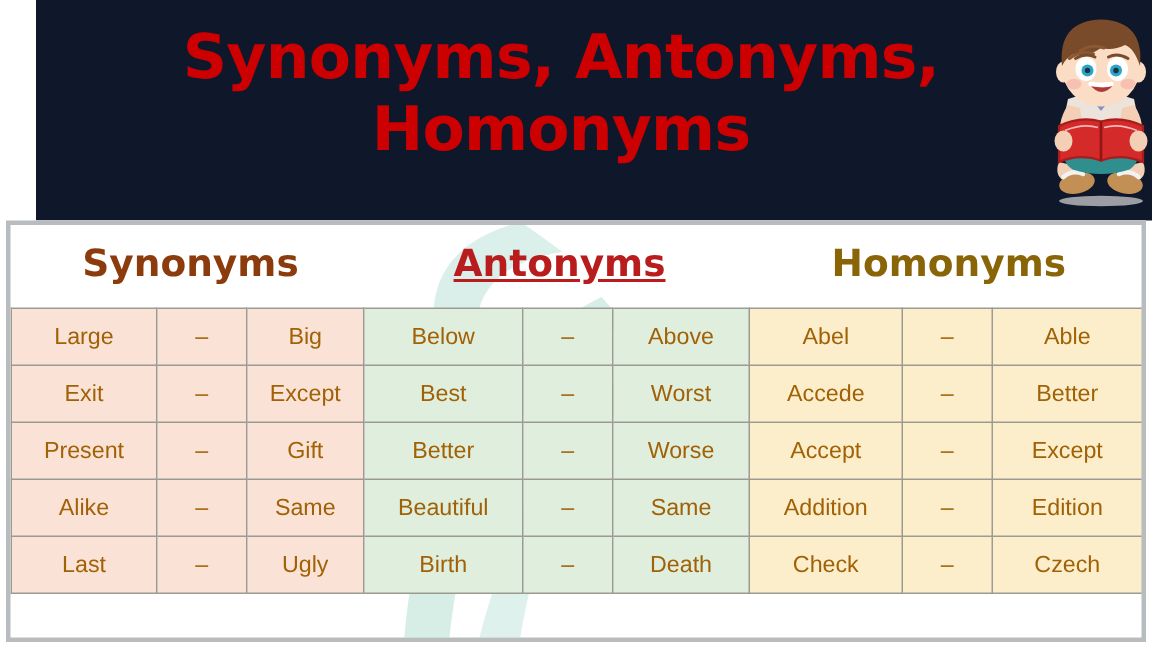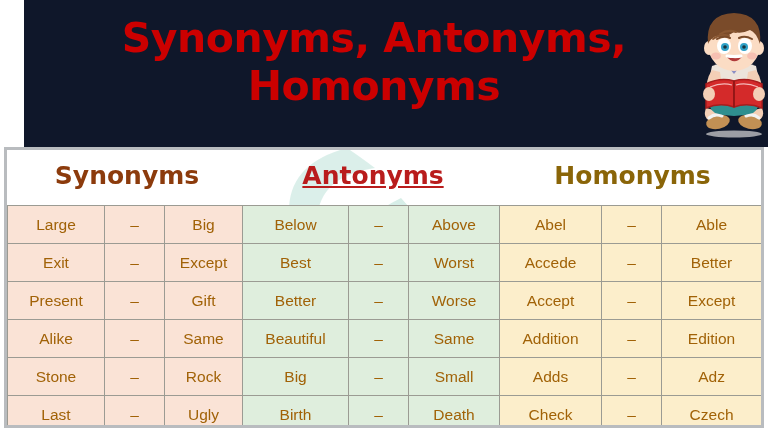--- a/index.html
+++ b/index.html
@@ -252,31 +252,20 @@
         <td class="syn dash">–</td>
         <td class="syn">Same</td>
         <td class="ant">Beautiful</td>
         <td class="ant dash">–</td>
         <td class="ant">Same</td>
         <td class="hom">Addition</td>
         <td class="hom dash">–</td>
         <td class="hom">Edition</td>
       </tr>
       <tr>
-        <td class="syn">Stone</td>
-        <td class="syn dash">–</td>
-        <td class="syn">Rock</td>
-        <td class="ant">Big</td>
-        <td class="ant dash">–</td>
-        <td class="ant">Small</td>
-        <td class="hom">Adds</td>
-        <td class="hom dash">–</td>
-        <td class="hom">Adz</td>
-      </tr>
-      <tr>
         <td class="syn">Last</td>
         <td class="syn dash">–</td>
         <td class="syn">Ugly</td>
         <td class="ant">Birth</td>
         <td class="ant dash">–</td>
         <td class="ant">Death</td>
         <td class="hom">Check</td>
         <td class="hom dash">–</td>
         <td class="hom">Czech</td>
       </tr>

